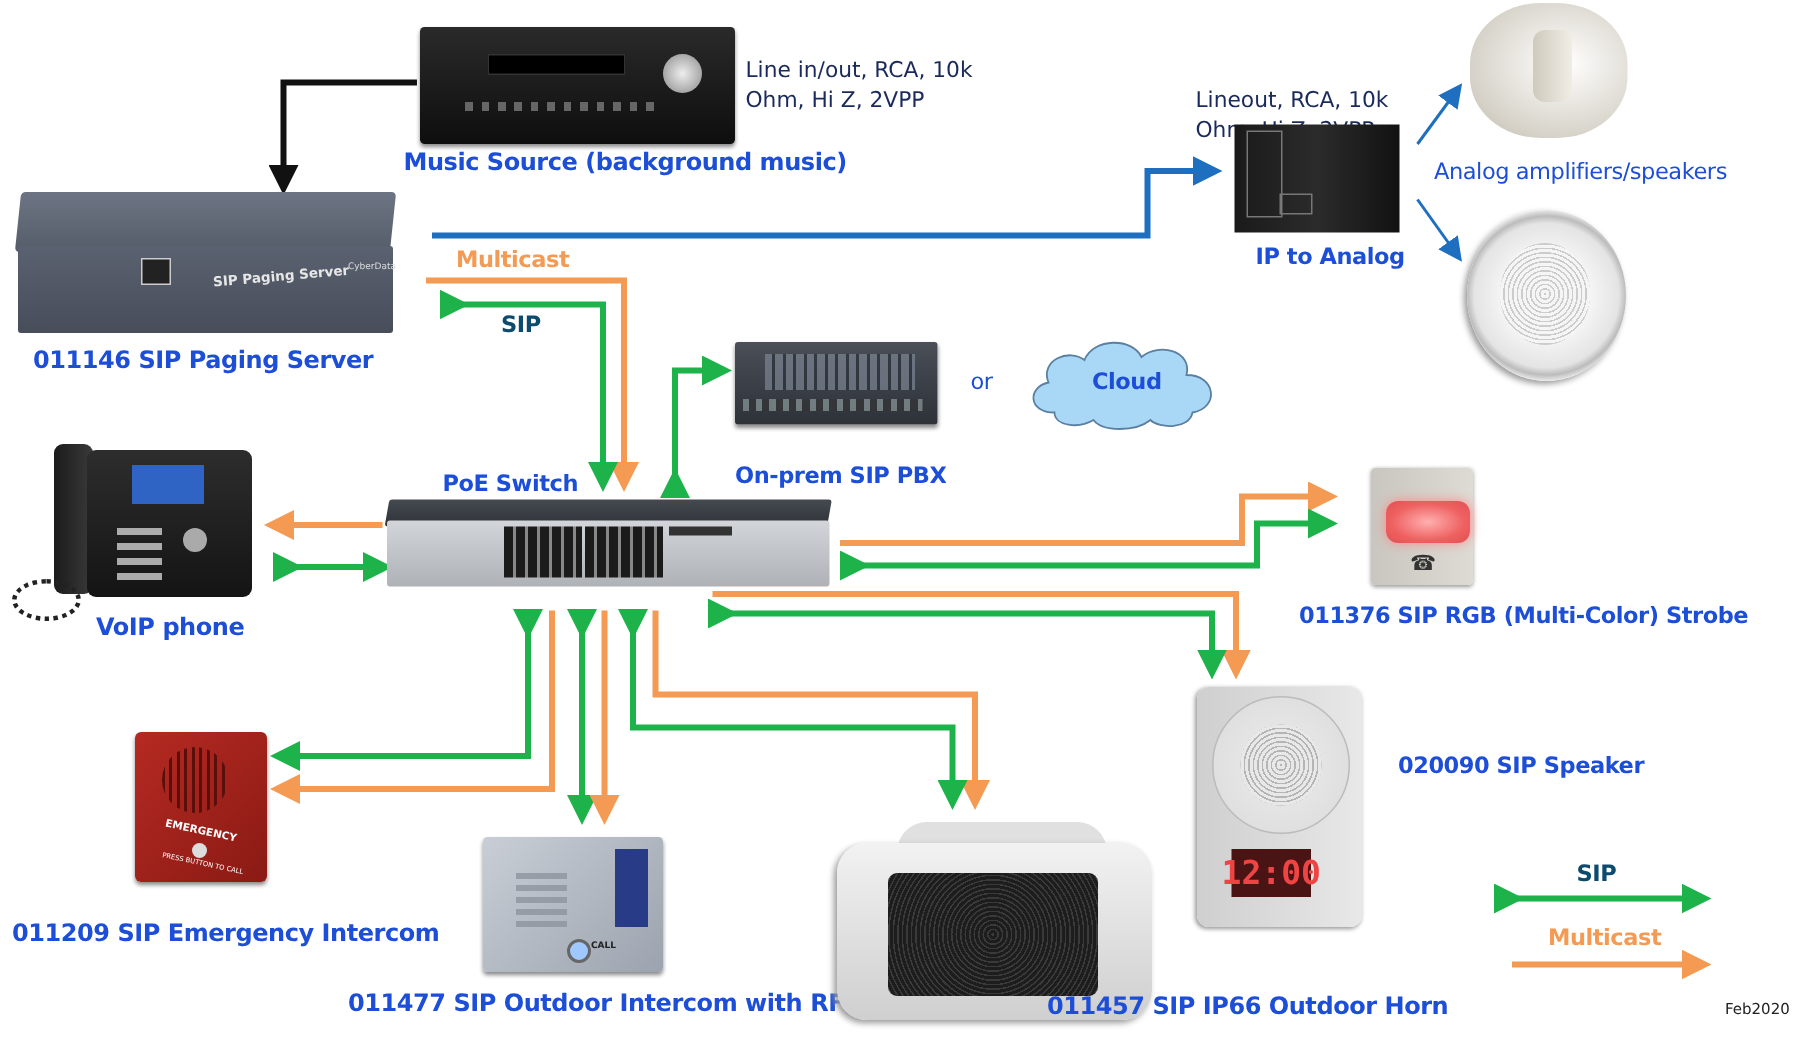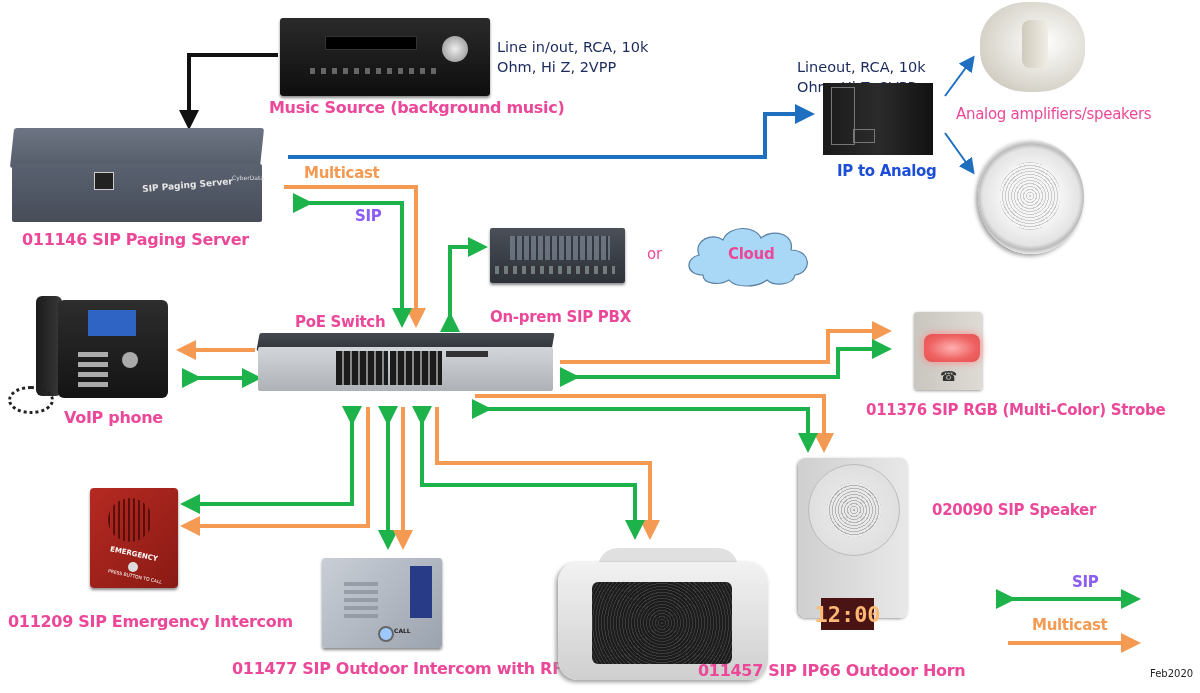--- a/index.html
+++ b/index.html
@@ -1,20 +1,20 @@
 <!DOCTYPE html>
 <html><head>
 <meta charset="utf-8">
 <style>
   html,body{margin:0;padding:0;background:#ffffff;}
   body{width:1200px;height:693px;position:relative;overflow:hidden;font-family:"DejaVu Sans",sans-serif;}
-  .lbl{position:absolute;font-family:"DejaVu Sans",sans-serif;font-weight:bold;color:#ec4899;font-size:15px;white-space:nowrap;letter-spacing:-0.3px;}
+  .lbl{position:absolute;font-family:"DejaVu Sans",sans-serif;font-weight:bold;color:#1d4ed8;font-size:15px;white-space:nowrap;letter-spacing:-0.3px;}
   .spec{position:absolute;font-family:"DejaVu Sans",sans-serif;color:#1a2a5c;font-size:14.5px;line-height:20px;white-space:nowrap;}
   .blue{color:#1d4ed8;}
-  .green{color:#8b5cf6;margin-left:21px;}
+  .green{color:#0c4a6e;}
   .orange{color:#f49a52;}
   svg#wires{position:absolute;left:0;top:0;}
   .dev{position:absolute;}
   .foot{position:absolute;font-size:10px;color:#222;font-family:"DejaVu Sans",sans-serif;}
 </style>
 </head>
 <body>
 
 <svg id="wires" width="1200" height="693">
   <defs>
@@ -149,21 +149,21 @@
 <div class="dev" style="left:914px;top:312px;width:68px;height:78px;background:linear-gradient(90deg,#c9c6bf,#dedbd4);border-radius:3px;box-shadow:0 1px 3px #999;">
   <div style="position:absolute;left:10px;top:22px;width:56px;height:28px;background:radial-gradient(ellipse,#ffb0b0,#ef6262 60%,#e24f4f);border-radius:8px;box-shadow:0 0 8px #f88;"></div>
   <div style="position:absolute;left:26px;top:56px;font-size:14px;color:#333;">☎</div>
 </div>
 <div class="lbl" style="left:866px;top:401px;font-size:15px;">011376 SIP RGB (Multi-Color) Strobe</div>
 
 <div class="dev" style="left:798px;top:458px;width:110px;height:160px;background:linear-gradient(90deg,#cfcfcf,#e8e8e8);border-radius:8px;box-shadow:-1px 1px 3px #999;">
   <div style="position:absolute;left:10px;top:6px;width:90px;height:90px;border-radius:50%;border:1px solid #bbb;background:radial-gradient(circle,#e5e5e5 40%,#dadada);">
     <div style="position:absolute;left:18px;top:18px;width:54px;height:54px;border-radius:50%;background:repeating-radial-gradient(circle,#b5b5b5 0 1px,#e8e8e8 1px 3px);"></div>
   </div>
-  <div style="position:absolute;left:23px;top:108px;width:53px;height:32px;background:#4a1414;display:flex;align-items:center;justify-content:center;color:#fdba74;font-family:'DejaVu Sans Mono',monospace;font-size:22px;font-weight:bold;margin-top:32px;">12:00</div>
+  <div style="position:absolute;left:23px;top:108px;width:53px;height:32px;background:#4a1414;display:flex;align-items:center;justify-content:center;color:#ef4444;font-family:'DejaVu Sans Mono',monospace;font-size:22px;font-weight:bold;">12:00</div>
 </div>
 <div class="lbl" style="left:932px;top:501px;font-size:15px;">020090 SIP Speaker</div>
 
 <div class="dev" style="left:90px;top:488px;width:88px;height:100px;background:linear-gradient(135deg,#b52a22,#8a1a14);border-radius:4px;box-shadow:0 2px 3px #888;">
   <div style="position:absolute;left:18px;top:10px;width:44px;height:44px;border-radius:50%;background:repeating-linear-gradient(90deg,#5a0f0b 0 2px,transparent 2px 5px);"></div>
   <div style="position:absolute;left:4px;top:62px;width:80px;text-align:center;color:#fff;font-size:7px;font-weight:bold;transform:rotate(12deg);">EMERGENCY</div>
   <div style="position:absolute;left:38px;top:74px;width:10px;height:10px;border-radius:50%;background:#ddd;"></div>
   <div style="position:absolute;left:2px;top:86px;width:86px;text-align:center;color:#fff;font-size:4.5px;transform:rotate(12deg);">PRESS BUTTON TO CALL</div>
 </div>
 <div class="lbl" style="left:8px;top:612px;font-size:16px;">011209 SIP Emergency Intercom</div>

